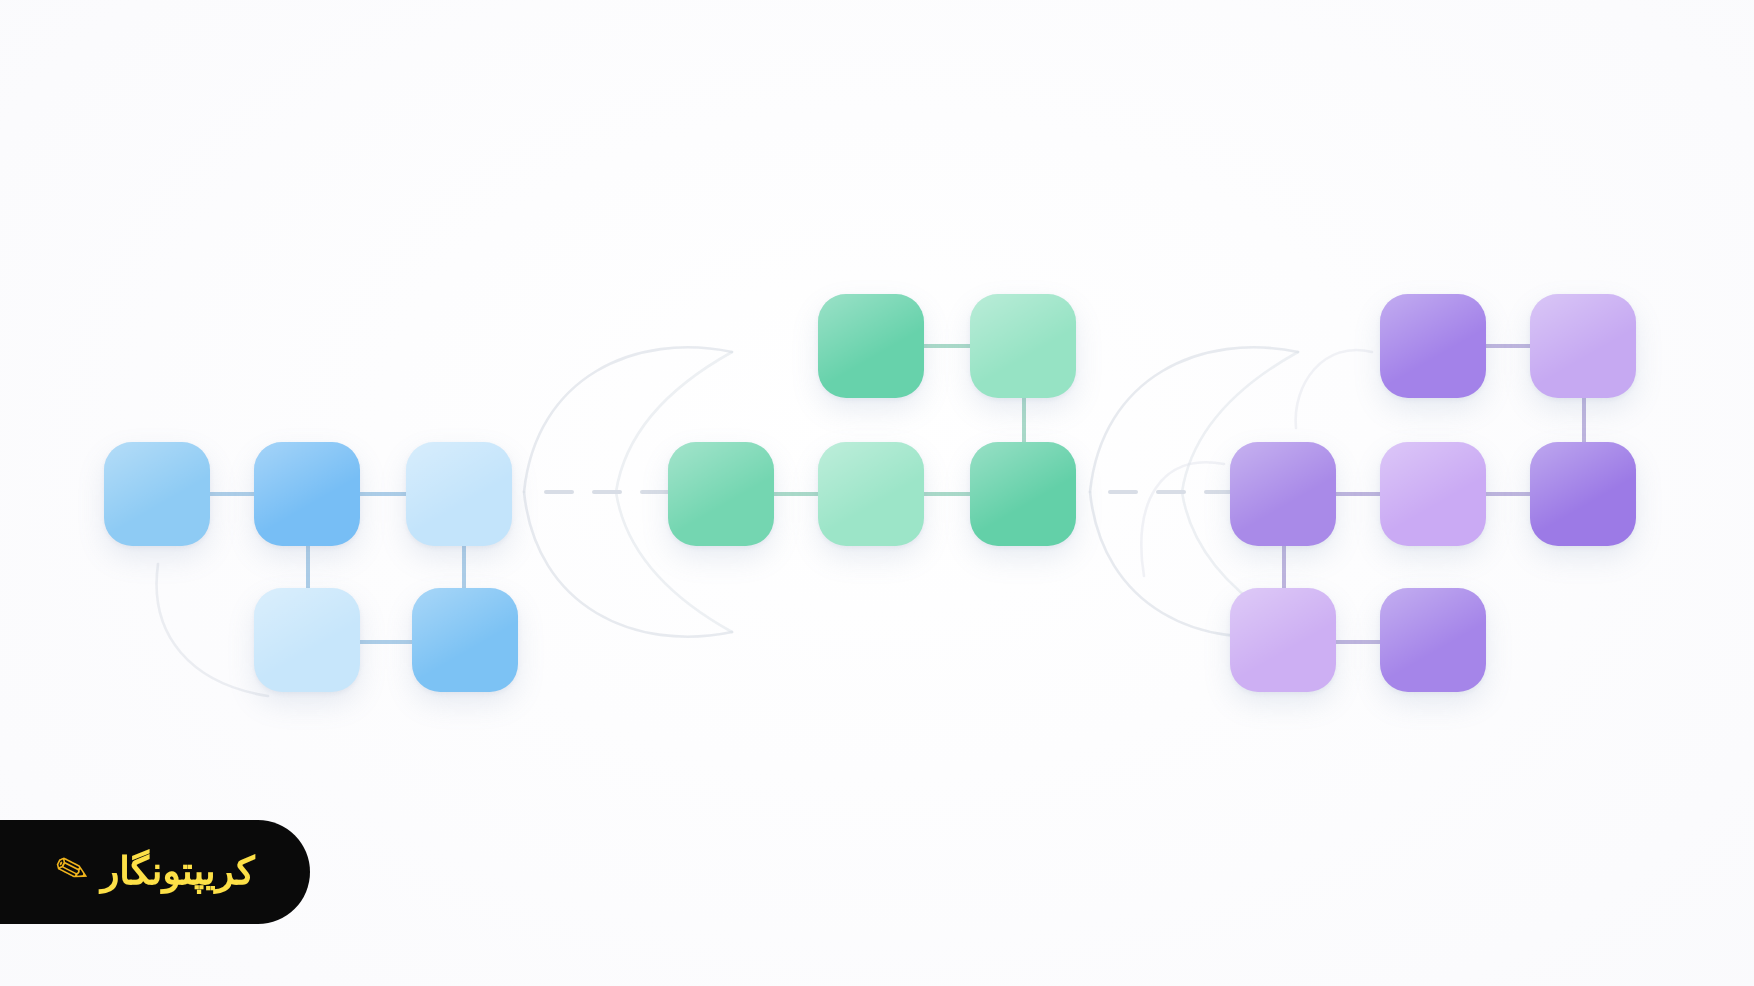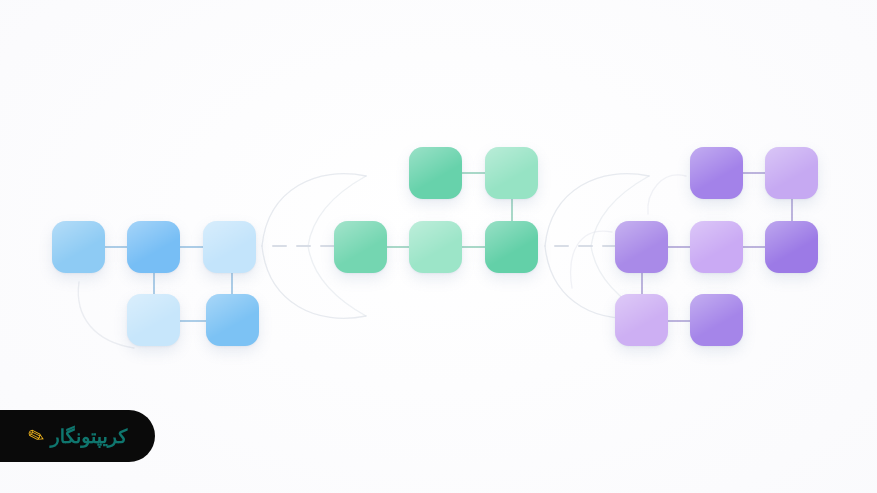--- a/index.html
+++ b/index.html
@@ -91,21 +91,21 @@
     background: #0a0a0a;
     border-top-right-radius: 26px;
     border-bottom-right-radius: 26px;
     display: flex;
     align-items: center;
     justify-content: center;
     gap: 6px;
     direction: rtl;
   }
   #watermark .wm-text {
-    color: #0f766e;
+    color: #fde047;
     font-size: 19px;
     font-weight: bold;
     letter-spacing: .5px;
     line-height: 1;
     white-space: nowrap;
   }
   #watermark .wm-mark {
     font-size: 20px;
     color: #f0b41c;
     line-height: 1;

